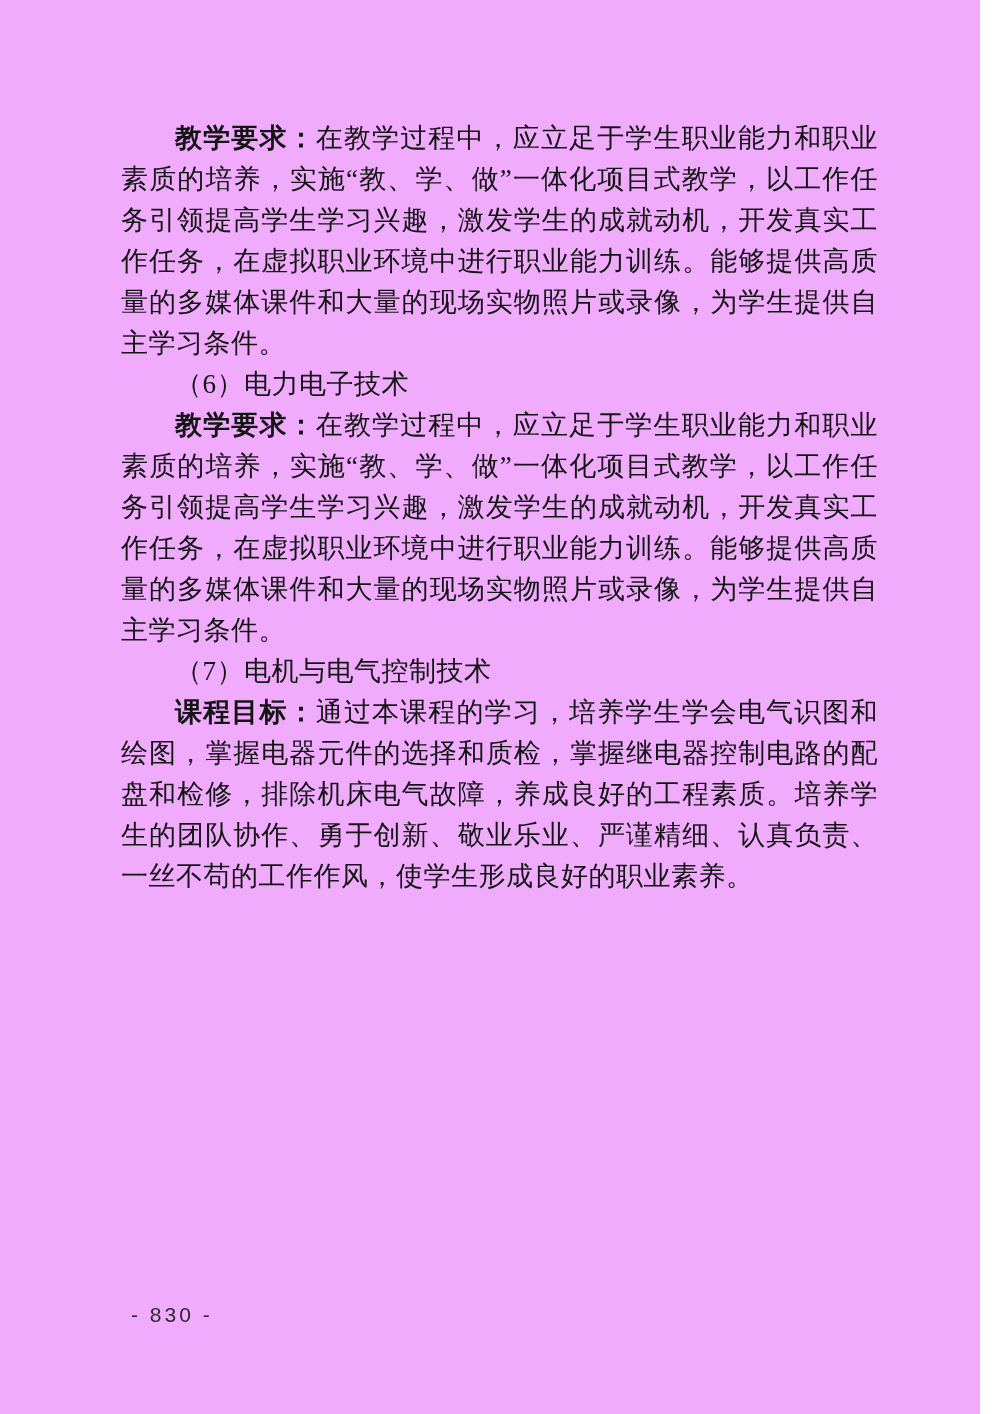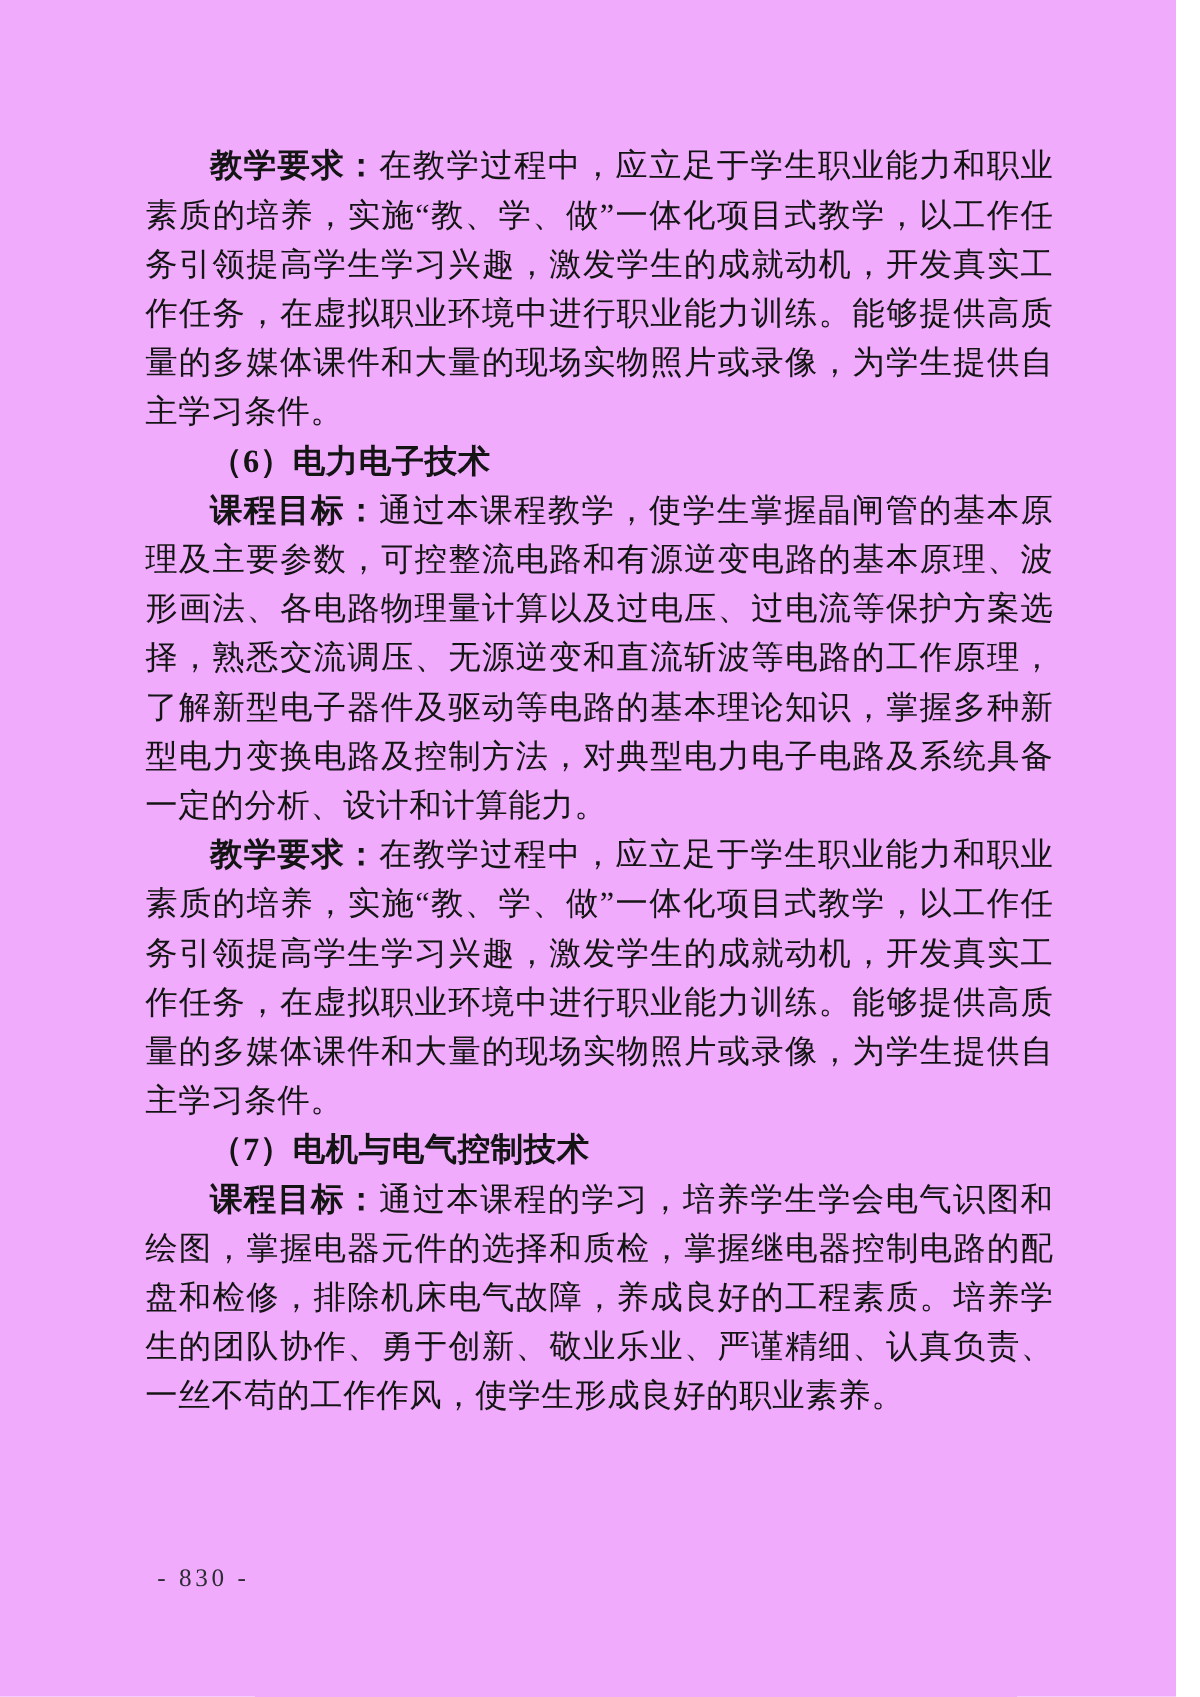--- a/index.html
+++ b/index.html
@@ -28,45 +28,44 @@
   }
   .para {
     margin: 0;
     padding: 0;
     text-indent: 2em;
   }
   .run-in {
     font-weight: bold;
   }
   .heading {
-    font-weight: bold;
+    font-weight: normal;
   }
   .page-footer {
     position: absolute;
     left: 131px;
     top: 1303px;
   }
   .pagenum {
     font-size: 21px;
     letter-spacing: 3px;
     color: #2b2b33;
-    font-family: Liberation Serif, serif;
+    font-family: Liberation Sans, sans-serif;
   }
 </style>
 </head>
 <body>
 
 <div class="page">
   <main class="content">
 
     <p class="para"><span class="run-in">教学要求：</span><span>在教学过程中，应立足于学生职业能力和职业素质的培养，实施“教、学、做”一体化项目式教学，以工作任务引领提高学生学习兴趣，激发学生的成就动机，开发真实工作任务，在虚拟职业环境中进行职业能力训练。能够提供高质量的多媒体课件和大量的现场实物照片或录像，为学生提供自主学习条件。</span></p>
 
     <p class="para heading">（6）电力电子技术</p>
 
-    <p class="para"><span class="run-in">课程目标：</span><span>通过本课程教学，使学生掌握晶闸管的基本原理及主要参数，可控整流电路和有源逆变电路的基本原理、波形画法、各电路物理量计算以及过电压、过电流等保护方案选择，熟悉交流调压、无源逆变和直流斩波等电路的工作原理，了解新型电子器件及驱动等电路的基本理论知识，掌握多种新型电力变换电路及控制方法，对典型电力电子电路及系统具备一定的分析、设计和计算能力。</span></p>
 
 
     <p class="para"><span class="run-in">教学要求：</span><span>在教学过程中，应立足于学生职业能力和职业素质的培养，实施“教、学、做”一体化项目式教学，以工作任务引领提高学生学习兴趣，激发学生的成就动机，开发真实工作任务，在虚拟职业环境中进行职业能力训练。能够提供高质量的多媒体课件和大量的现场实物照片或录像，为学生提供自主学习条件。</span></p>
 
 
     <p class="para heading">（7）电机与电气控制技术</p>
 
     <p class="para"><span class="run-in">课程目标：</span><span>通过本课程的学习，培养学生学会电气识图和绘图，掌握电器元件的选择和质检，掌握继电器控制电路的配盘和检修，排除机床电气故障，养成良好的工程素质。培养学生的团队协作、勇于创新、敬业乐业、严谨精细、认真负责、一丝不苟的工作作风，使学生形成良好的职业素养。</span></p>
 
   </main>

